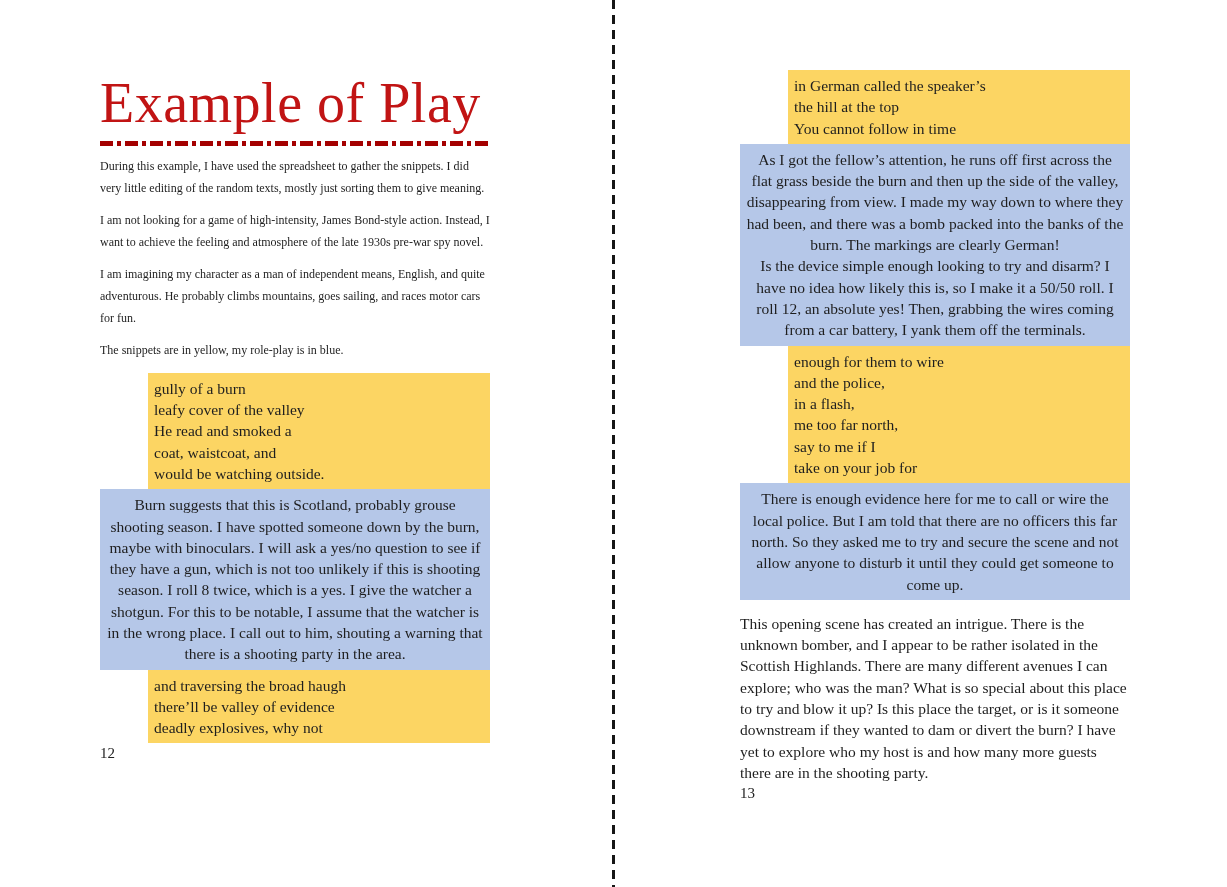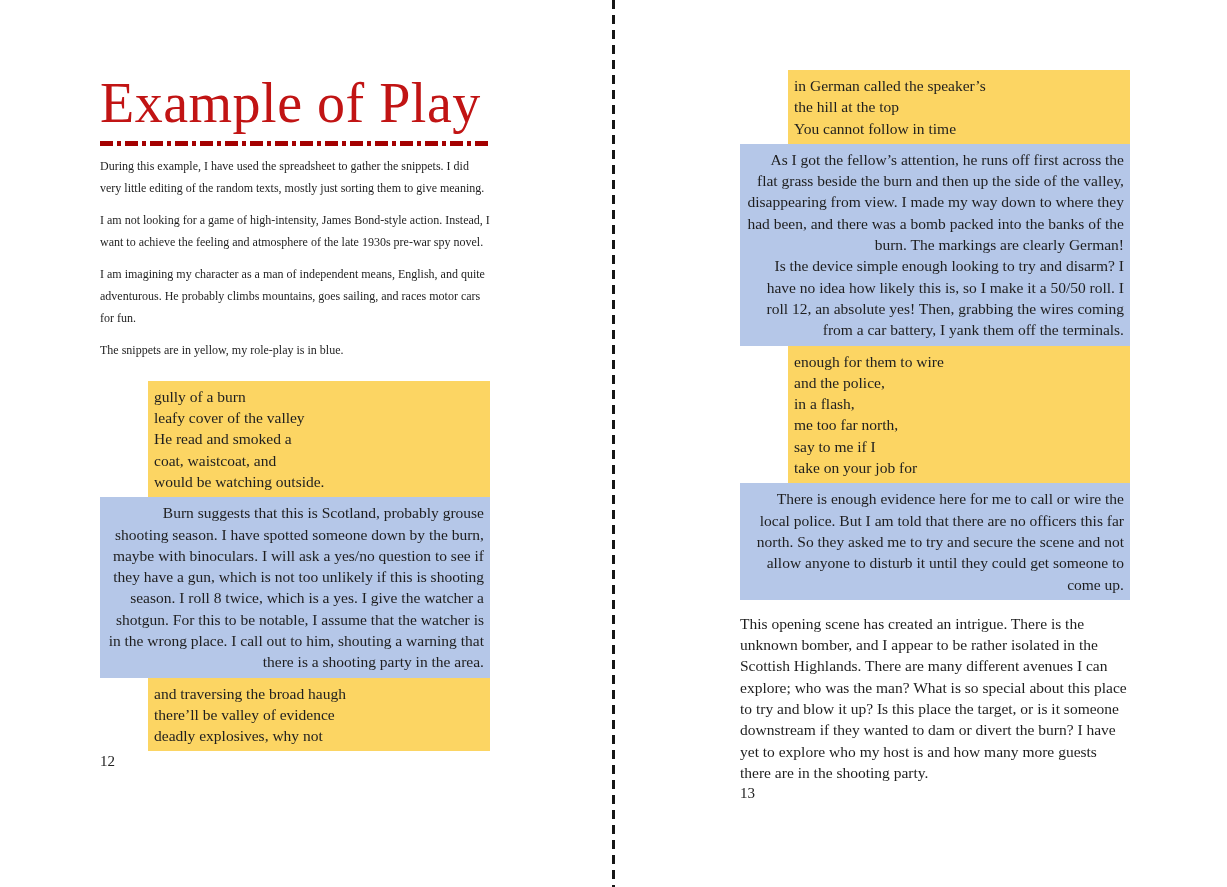--- a/index.html
+++ b/index.html
@@ -40,33 +40,33 @@
     margin:6px 0 9px 0;
     background:repeating-linear-gradient(90deg,
       var(--rule-red) 0 13px, #ffffff 13px 17px,
       var(--rule-red) 17px 21px, #ffffff 21px 25px);
   }
   .para{
     font-size:12px;
     line-height:22px;
     margin-bottom:10px;
   }
-  .para.last-intro{margin-bottom:20px;}
+  .para.last-intro{margin-bottom:12px;}
   .block{
     font-size:15.5px;
     line-height:21.3px;
     padding:5px 6px;
   }
   .block.yellow{
     background:var(--snippet-yellow);
     margin-left:48px;
   }
   .block.blue{
     background:var(--roleplay-blue);
-    text-align:right;
+    text-align:center;
   }
   .block.blue .roleplay-para + .roleplay-para{}
   .closing{
     font-size:15.5px;
     line-height:21.3px;
     margin-top:13px;
   }
   .page-num{
     font-size:15px;
     margin-top:2px;

